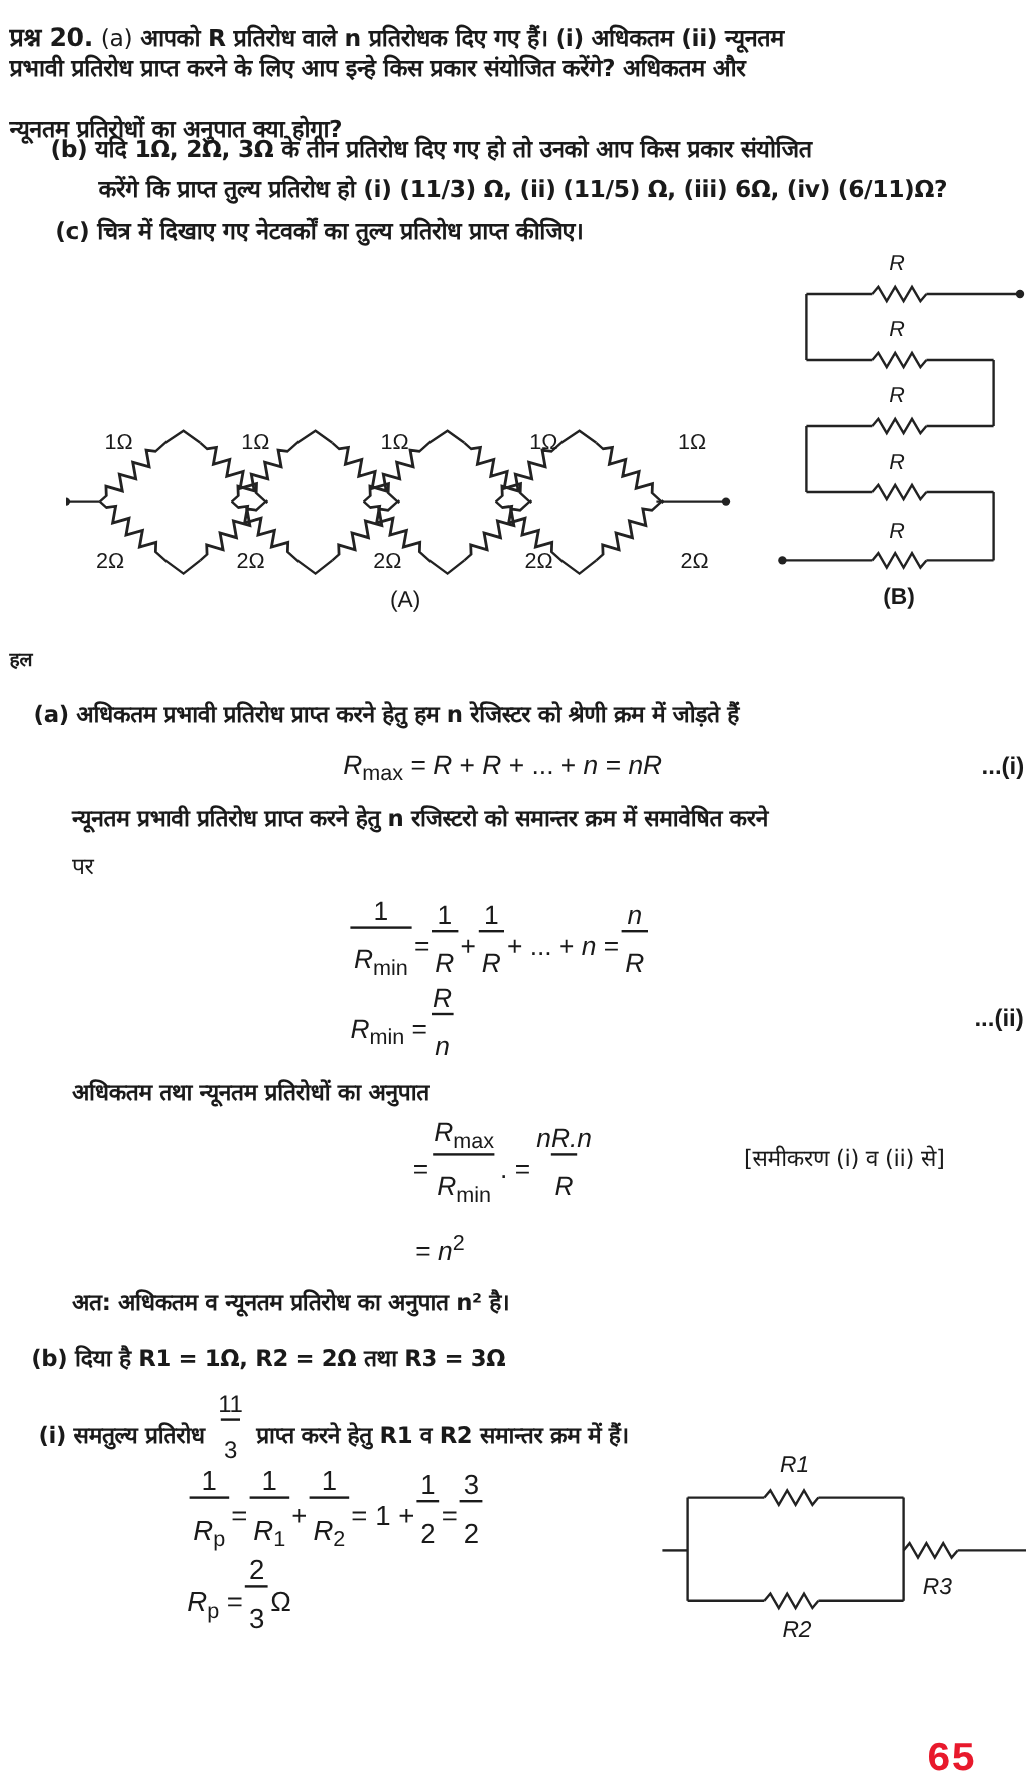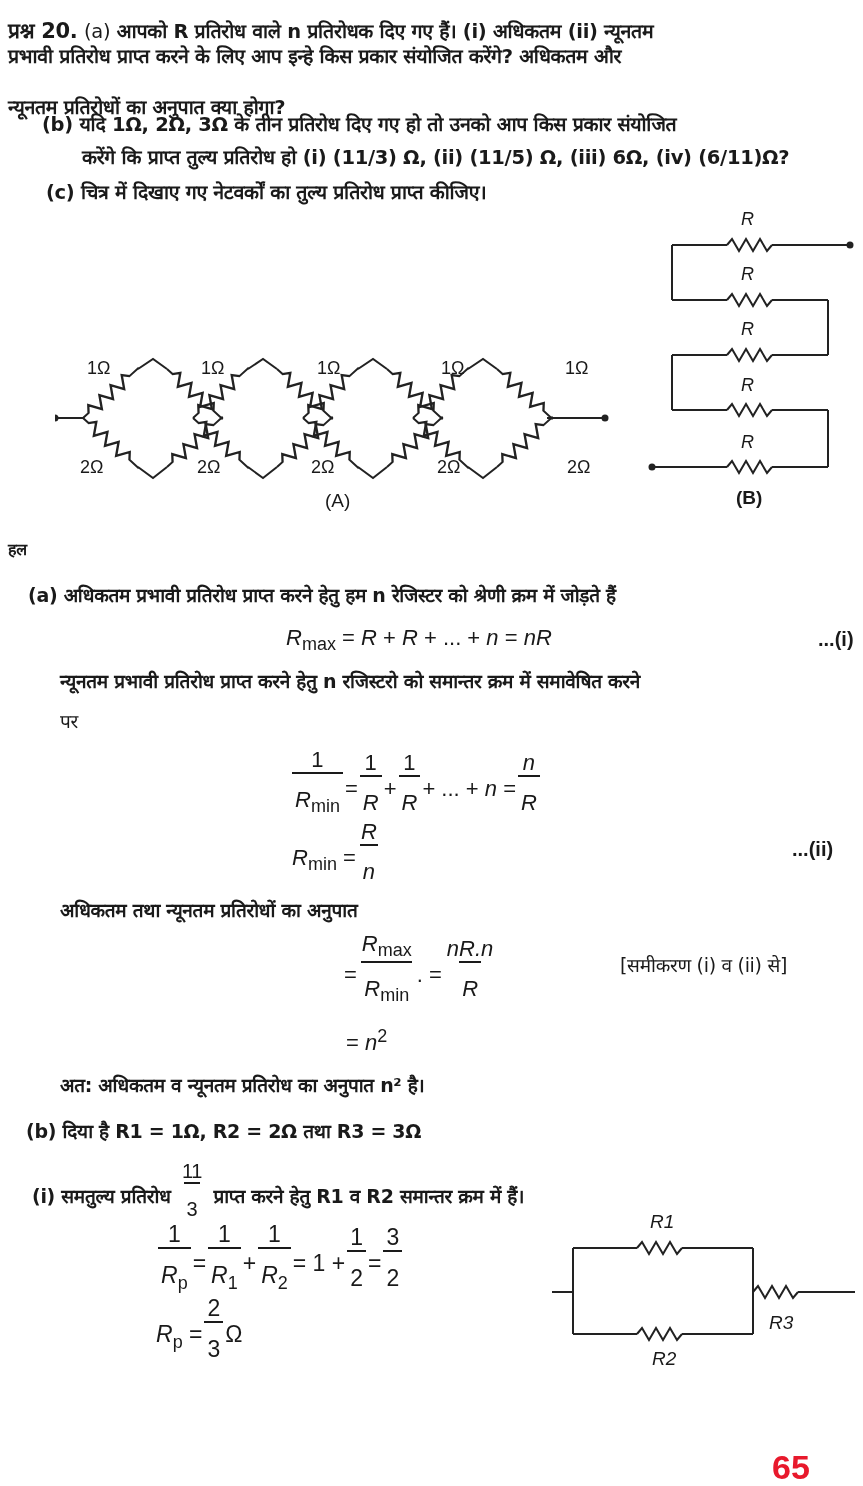--- a/index.html
+++ b/index.html
@@ -10,21 +10,21 @@
   .math { font-family:"Liberation Sans", sans-serif; font-style:italic; font-weight:normal; }
   .mathn { font-family:"Liberation Sans", sans-serif; font-weight:normal; }
   .eq { position:absolute; font-family:"Liberation Sans", sans-serif; font-size:22px; white-space:nowrap; }
   .frac { display:inline-flex; flex-direction:column; align-items:center; vertical-align:middle; margin:0 2px; }
   .frac .num { padding:0 3px; line-height:1.1; }
   .frac .den { padding:14px 3px; line-height:1.1; border-top:2px solid #1a1a1a; }
   .it { font-style:italic; }
   sub.s, sup.s { font-size:18px; font-style:normal; }
   .eqnum { position:absolute; font-family:"Liberation Sans", sans-serif; font-size:20px; font-weight:bold; }
   .dev-normal { font-weight:normal; }
-  .page-num { position:absolute; left:772px; top:1448px; font-family:Liberation Sans, sans-serif;
+  .page-num { position:absolute; left:772px; top:1448px; font-family:Liberation Mono, monospace;
               font-size:34px; font-weight:bold; color:#e8192c; }
 </style>
 </head>
 <body>
 
 <div class="line q-line" style="left:8px; top:16px;">
   <span style="font-size:21px;">प्रश्न 20.</span>
   <span class="dev-normal">(a)</span>
   <span>आपको R प्रतिरोध वाले n प्रतिरोधक दिए गए हैं। (i) अधिकतम (ii) न्यूनतम</span>
 </div>
@@ -183,21 +183,21 @@
       <span class="den it">R</span>
     </span>
 </div>
 
 <div class="eq" style="left:292px; top:820px;">
   <span class="it">R</span><sub class="s">min</sub> =<span class="frac">
       <span class="num it">R</span>
       <span class="den it">n</span>
     </span>
 </div>
-<div class="eqnum" style="left:792px; top:838px;">...(ii)</div>
+<div class="eqnum" style="left:812px; top:838px;">...(ii)</div>
 
 <div class="line" style="left:60px; top:897px;">अधिकतम तथा न्यूनतम प्रतिरोधों का अनुपात</div>
 
 <div class="eq" style="left:344px; top:932px;">
   =<span class="frac">
       <span class="num"><span class="it">R</span><sub class="s">max</sub></span>
       <span class="den"><span class="it">R</span><sub class="s">min</sub></span>
     </span>. =<span class="frac">
       <span class="num it">nR.n</span>
       <span class="den it">R</span>

